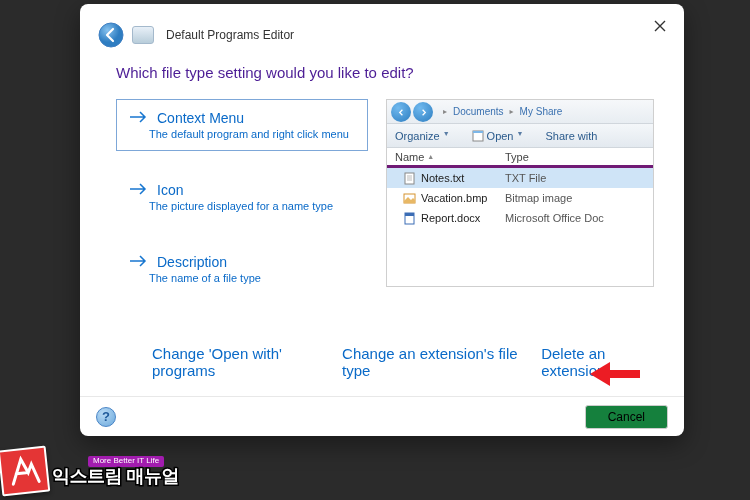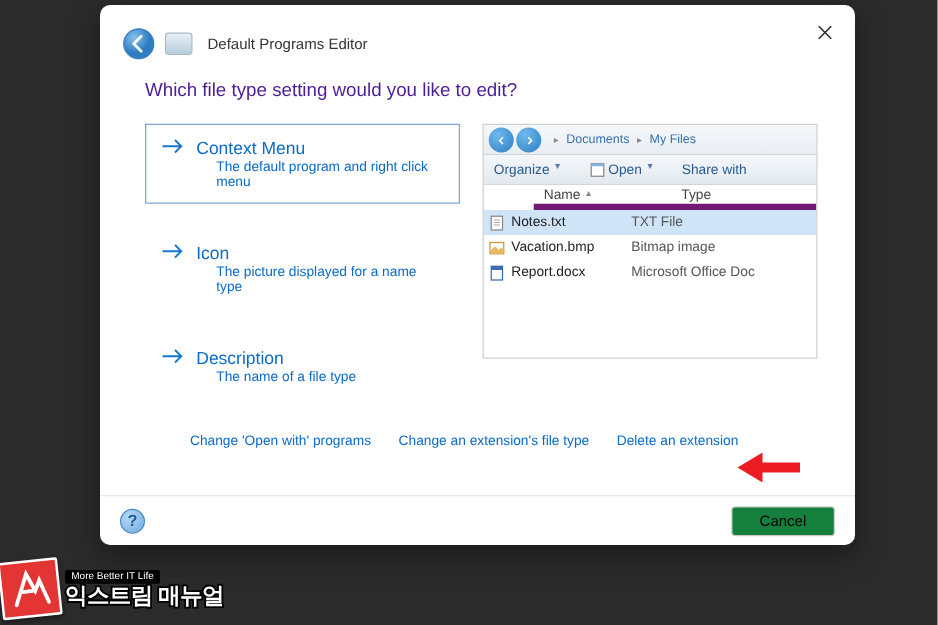--- a/index.html
+++ b/index.html
@@ -95,21 +95,21 @@
   display: flex;
   align-items: flex-start;
   gap: 10px;
   color: #0a6ac8;
   font-size: 14px;
 }
 .opt-head svg { width: 18px; height: 14px; }
 .opt-desc {
   color: #0a6ac8;
   font-size: 11px;
-  margin-left: 44px;
+  margin-left: 20px;
   margin-top: 2px;
 }
 .preview {
   flex: 1;
   border: 1px solid #cfcfcf;
   background: #fff;
   height: 188px;
   overflow: hidden;
   position: relative;
 }
@@ -159,40 +159,40 @@
   align-items: flex-start;
   gap: 3px;
 }
 .tb-item .drop { font-size: 7px; color: #5a7da5; }
 .preview-headers {
   height: 20px;
   display: flex;
   background: #fff;
   font-size: 11px;
   color: #444;
-  border-bottom: 5px solid #701a75;
-  margin-left: 40px;
+  border-bottom: 3px solid #701a75;
 }
 .ph-col1 { width: 110px; padding-left: 8px; display: flex; align-items: center; gap: 3px; }
 .ph-col2 { flex: 1; padding-left: 8px; display: flex; align-items: center; }
 .preview-row {
   height: 20px;
   display: flex;
   font-size: 11px;
   align-items: center;
 }
 .preview-row.sel { background: #cfe4f7; }
-.pr-col1 { width: 110px; padding-left: 4px; display: flex; align-items: center; gap: 5px; color: #222; }
+.pr-col1 { width: 110px; padding-left: 16px; display: flex; align-items: center; gap: 5px; color: #222; }
 .pr-col2 { flex: 1; padding-left: 8px; color: #555; }
 .f-icon { width: 13px; height: 13px; display: flex; align-items: center; justify-content: center; }
 .bottom-links {
   display: flex;
   gap: 22px;
   padding: 8px 0 0 36px;
-  font-size: 11px;
+  font-size: 15px;
+  margin-top: 22px;
 }
 .bottom-links a {
   color: #0a6ac8;
   text-decoration: none;
   cursor: pointer;
 }
 .footer {
   height: 40px;
   display: flex;
   align-items: center;
@@ -250,25 +250,26 @@
   box-shadow: 0 2px 4px rgba(0,0,0,0.4);
 }
 .wm-badge svg { width: 32px; height: 32px; }
 .wm-text {
   display: flex;
   flex-direction: column;
   line-height: 1.05;
 }
 .wm-sub {
   font-size: 8px;
-  background: #000000;
+  background: #a21caf;
   color: #fff;
   padding: 1px 5px;
   border-radius: 2px;
   width: fit-content;
+  margin-left: 36px;
 }
 .wm-main {
   font-size: 18px;
   font-weight: 900;
   color: #fff;
   -webkit-text-stroke: 3px #000;
   paint-order: stroke fill;
   letter-spacing: -0.5px;
   text-align: right;
 }
@@ -344,21 +345,21 @@
               </div>
             <div class="nav-circle">
                 <svg viewBox="0 0 10 10">
                   <path d="M4 2 L7 5 L4 8" stroke="#fff" stroke-width="1.4" fill="none"></path>
                 </svg>
               </div>
           </div>
           <span class="crumb-arrow">▸</span>
           <span class="crumb">Documents</span>
           <span class="crumb-arrow">▸</span>
-          <span class="crumb">My Files</span>
+          <span class="crumb">My Share</span>
         </div>
         <div class="preview-toolbar">
           <div class="tb-item">
               <span>Organize</span>
               <span class="drop">▼</span>
             </div>
           <div class="tb-item">
             <svg width="12" height="12" viewBox="0 0 12 12">
                 <rect x="1" y="1" width="10" height="10" fill="#fff" stroke="#888"></rect>
                 <rect x="1" y="1" width="10" height="2" fill="#7db7e8"></rect>

